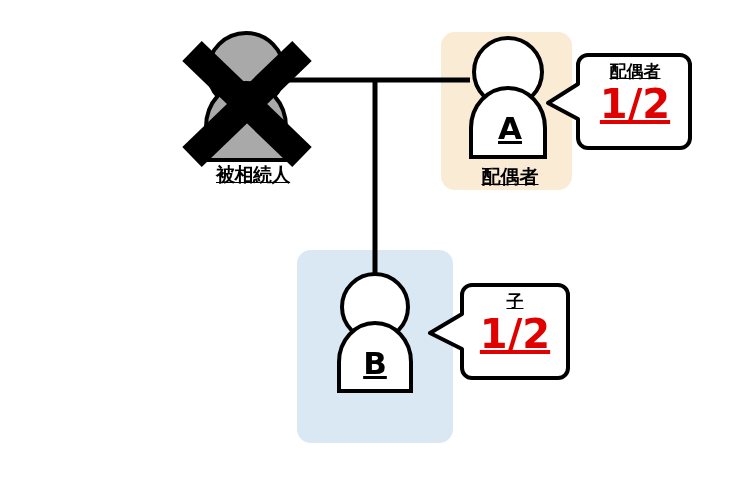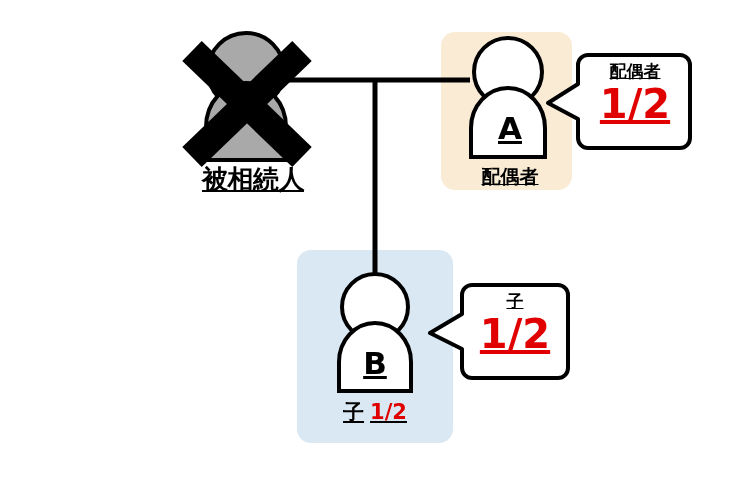--- a/index.html
+++ b/index.html
@@ -34,21 +34,21 @@
     white-space: nowrap;
     font-family: "DejaVu Sans", "Liberation Sans", sans-serif;
     text-decoration: underline;
   }
   
   #deceased-label {
     left: 193px;
     top: 162px;
     width: 120px;
     text-align: center;
-    font-size: 26px;
+    font-size: 19px;
     font-weight: bold;
     color: #000000;
     letter-spacing: -0.5px;
   }
   
   #spouse-letter {
     left: 470px;
     top: 110px;
     width: 80px;
     text-align: center;
@@ -196,23 +196,20 @@
   </svg>
 
   <div class="lbl" id="deceased-label">被相続人</div>
 
   <div class="lbl" id="spouse-letter">A</div>
 
   <div class="lbl" id="spouse-label">配偶者</div>
 
   <div class="lbl" id="child-letter">B</div>
 
-  <div class="lbl" id="child-label">
-    <span>子</span><span class="share">1/2</span>
-  </div>
 
   <div class="lbl" id="callout-spouse-title">配偶者</div>
 
   <div class="lbl" id="callout-spouse-value">1/2</div>
 
   <div class="lbl" id="callout-child-title">子</div>
 
   <div class="lbl" id="callout-child-value">1/2</div>
 
 </div>

